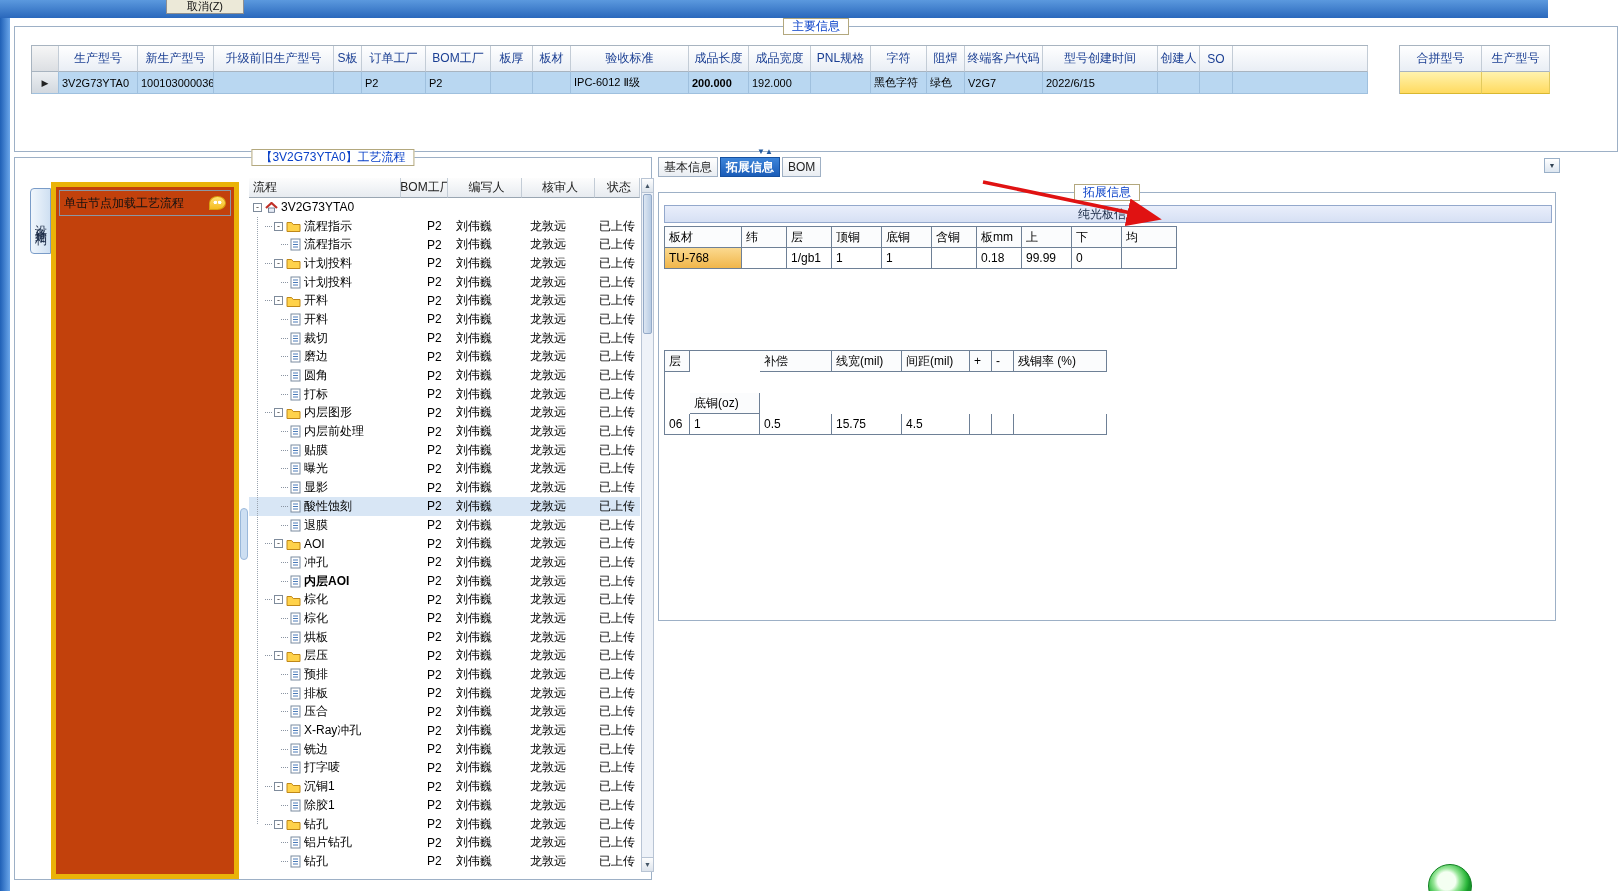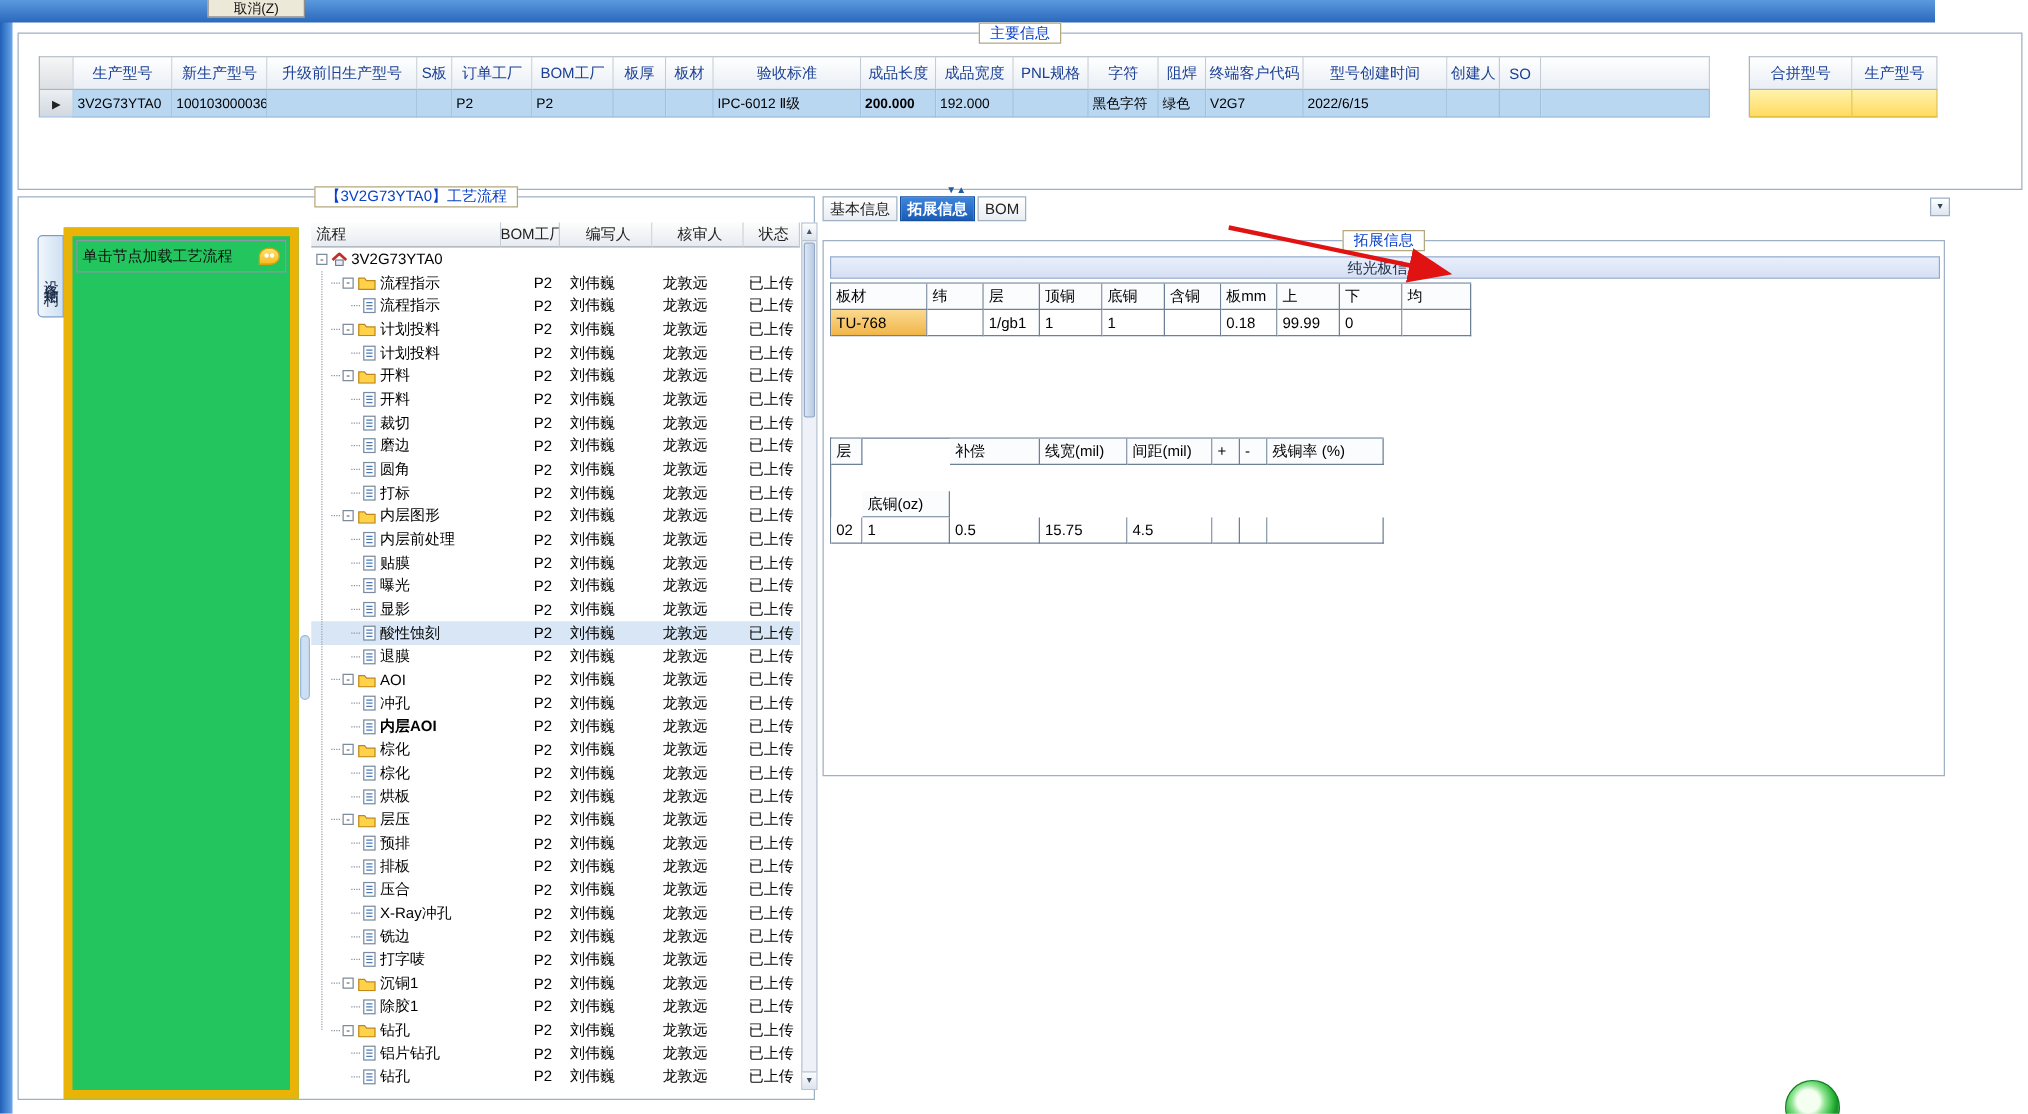--- a/index.html
+++ b/index.html
@@ -27,21 +27,21 @@
              font-size:11px;color:#000;display:flex;align-items:center;padding-left:3px;
              white-space:nowrap;overflow:hidden;flex:none}
   .sel-c{background:linear-gradient(#eceff2,#d2d8df);justify-content:center;padding-left:0;font-size:9px;color:#222}
   .yrow{display:flex;height:22px;background:linear-gradient(#fff3ae,#ffd95c)}
   .ycell{height:22px;border-right:1px solid #e2ca5e;border-bottom:1px solid #d8b830;flex:none}
 
   
   .vtab{width:21px;height:66px;background:linear-gradient(to right,#f0f6fc,#cfe0f2);border:1px solid #7a9cc8;
         border-radius:4px 0 0 4px;display:flex;align-items:center;justify-content:center}
   .vtab span{writing-mode:vertical-rl;letter-spacing:3px;font-size:12px;color:#1a2a46}
-  .leftpanel{border:7px solid #eab308;background:#22c55e}
+  .leftpanel{border:5px solid #eab308;background:#c2410c}
   .hintbox{margin:3px;height:26px;border:1px solid #8b97a5;display:flex;align-items:center;padding:0 4px;font-size:12px;color:#111}
   .bubble{margin-left:auto;width:17px;height:14px;flex:none;border:1px solid #d8a010;border-radius:50% 50% 50% 0;
           background:radial-gradient(circle at 35% 45%, #fff 0 1.5px, transparent 2px),
                      radial-gradient(circle at 65% 45%, #fff 0 1.5px, transparent 2px),
                      linear-gradient(#ffe070,#f5bc20)}
   .splitter{width:8px;height:52px;background:#cddff2;border:1px solid #9ab8da;border-radius:4px}
 
   
   .tcell{height:20px;background:linear-gradient(#fdfdfd,#e7ebf0);border-right:1px solid #c3ccd6;border-bottom:1px solid #9aa6b2;
          font-size:12px;color:#222;display:flex;align-items:center;flex:none;padding-left:4px;white-space:nowrap;overflow:hidden}
@@ -862,21 +862,21 @@
           <div class="gcell2 head" style="width: 25px;">层</div>
           <div class="gcell2 head" style="width: 70px; margin-top: 42px;">底铜(oz)</div>
           <div class="gcell2 head" style="width: 72px;">补偿</div>
           <div class="gcell2 head" style="width: 70px;">线宽(mil)</div>
           <div class="gcell2 head" style="width: 68px;">间距(mil)</div>
           <div class="gcell2 head" style="width: 22px;">+</div>
           <div class="gcell2 head" style="width: 22px;">-</div>
           <div class="gcell2 head" style="width: 93px;">残铜率 (%)</div>
         </div>
         <div class="grow">
-          <div class="gcell2" style="width: 25px;">02</div>
+          <div class="gcell2" style="width: 25px;">06</div>
           <div class="gcell2" style="width: 70px;">1</div>
           <div class="gcell2" style="width: 72px;">0.5</div>
           <div class="gcell2" style="width: 70px;">15.75</div>
           <div class="gcell2" style="width: 68px;">4.5</div>
           <div class="gcell2" style="width: 22px;"></div>
           <div class="gcell2" style="width: 22px;"></div>
           <div class="gcell2" style="width: 93px;"></div>
         </div>
       </div>
   </div>

